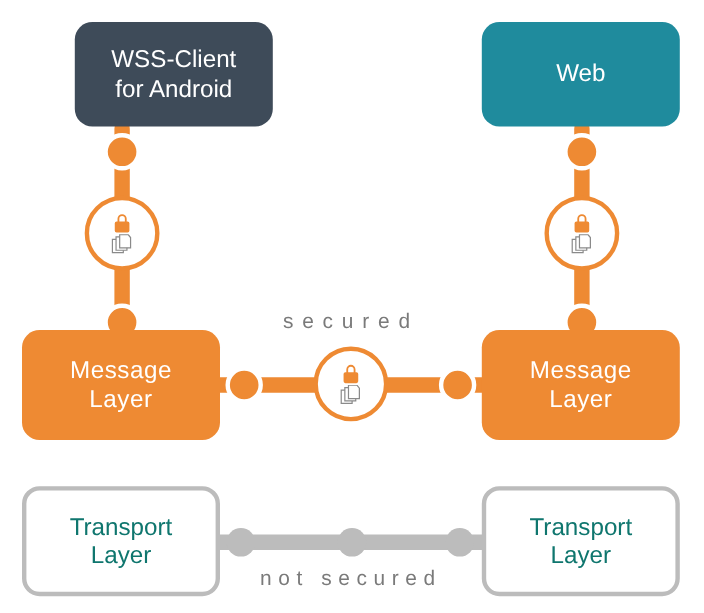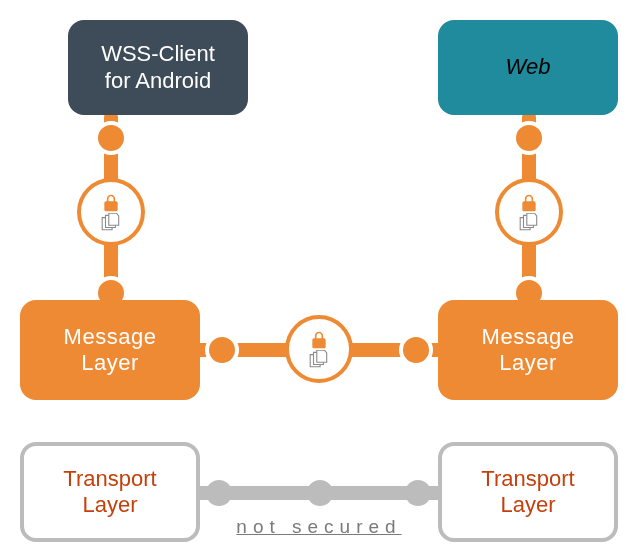--- a/index.html
+++ b/index.html
@@ -23,23 +23,23 @@
     display: flex;
     align-items: center;
     justify-content: center;
     text-align: center;
     font-weight: 400;
     line-height: 1.2;
     z-index: 3;
   }
   .node span { display: block; }
   .node.dark    { background: #3e4b59; color: #fff; font-size: 22px; margin-left: 48px; }
-  .node.teal    { background: #1f8b9d; color: #000000; font-size: 22px; font-style: italic; }
+  .node.teal    { background: #1f8b9d; color: #ffffff; font-size: 22px; }
   .node.orange  { background: #ee8a33; color: #fff; font-size: 22px; letter-spacing: 0.5px; text-align: center; }
-  .node.gray    { background: #fff; border: 4px solid #bcbcbc; color: #c2410c; font-size: 22px; }
+  .node.gray    { background: #fff; border: 4px solid #bcbcbc; color: #0f766e; font-size: 22px; }
 
   .bar { position: absolute; border-radius: 7px; z-index: 0; }
   .bar.orange { background: #ee8a33; }
   .bar.gray   { background: #bcbcbc; }
 
   .dot { position: absolute; border-radius: 50%; z-index: 1; }
   .dot.orange { width: 26px; height: 26px; background: #ee8a33; border: 4px solid #fff; }
   .dot.gray   { width: 26px; height: 26px; background: #bcbcbc; }
 
   .badge {
@@ -152,15 +152,16 @@
     <svg width="20" height="20" viewBox="0 0 24 24" fill="#ee8a33">
         <path d="M12 2a5 5 0 0 0-5 5v3H6a2 2 0 0 0-2 2v8a2 2 0 0 0 2 2h12a2 2 0 0 0 2-2v-8a2 2 0 0 0-2-2h-1V7a5 5 0 0 0-5-5zm-3 5a3 3 0 1 1 6 0v3H9V7z"></path>
       </svg>
     <svg width="22" height="18" viewBox="0 0 40 32" fill="none" stroke="#8a8a8a" stroke-width="2">
         <path d="M4 8 h14 l4 5 v17 H4 z" fill="#fff"></path>
         <path d="M10 4 h14 l4 5 v17 H10 z" fill="#fff"></path>
         <path d="M16 0 h14 l4 5 v17 H16 z" fill="#fff"></path>
       </svg>
   </div>
 
-  <div class="label" style="left:219px; top:516px; letter-spacing:6px;text-decoration:underline;">not secured</div>
+  <div class="label" style="left:219px; top:282px;">secured</div>
+  <div class="label" style="left:219px; top:516px; letter-spacing:6px;">not secured</div>
 
 </div>
 
 </body></html>

